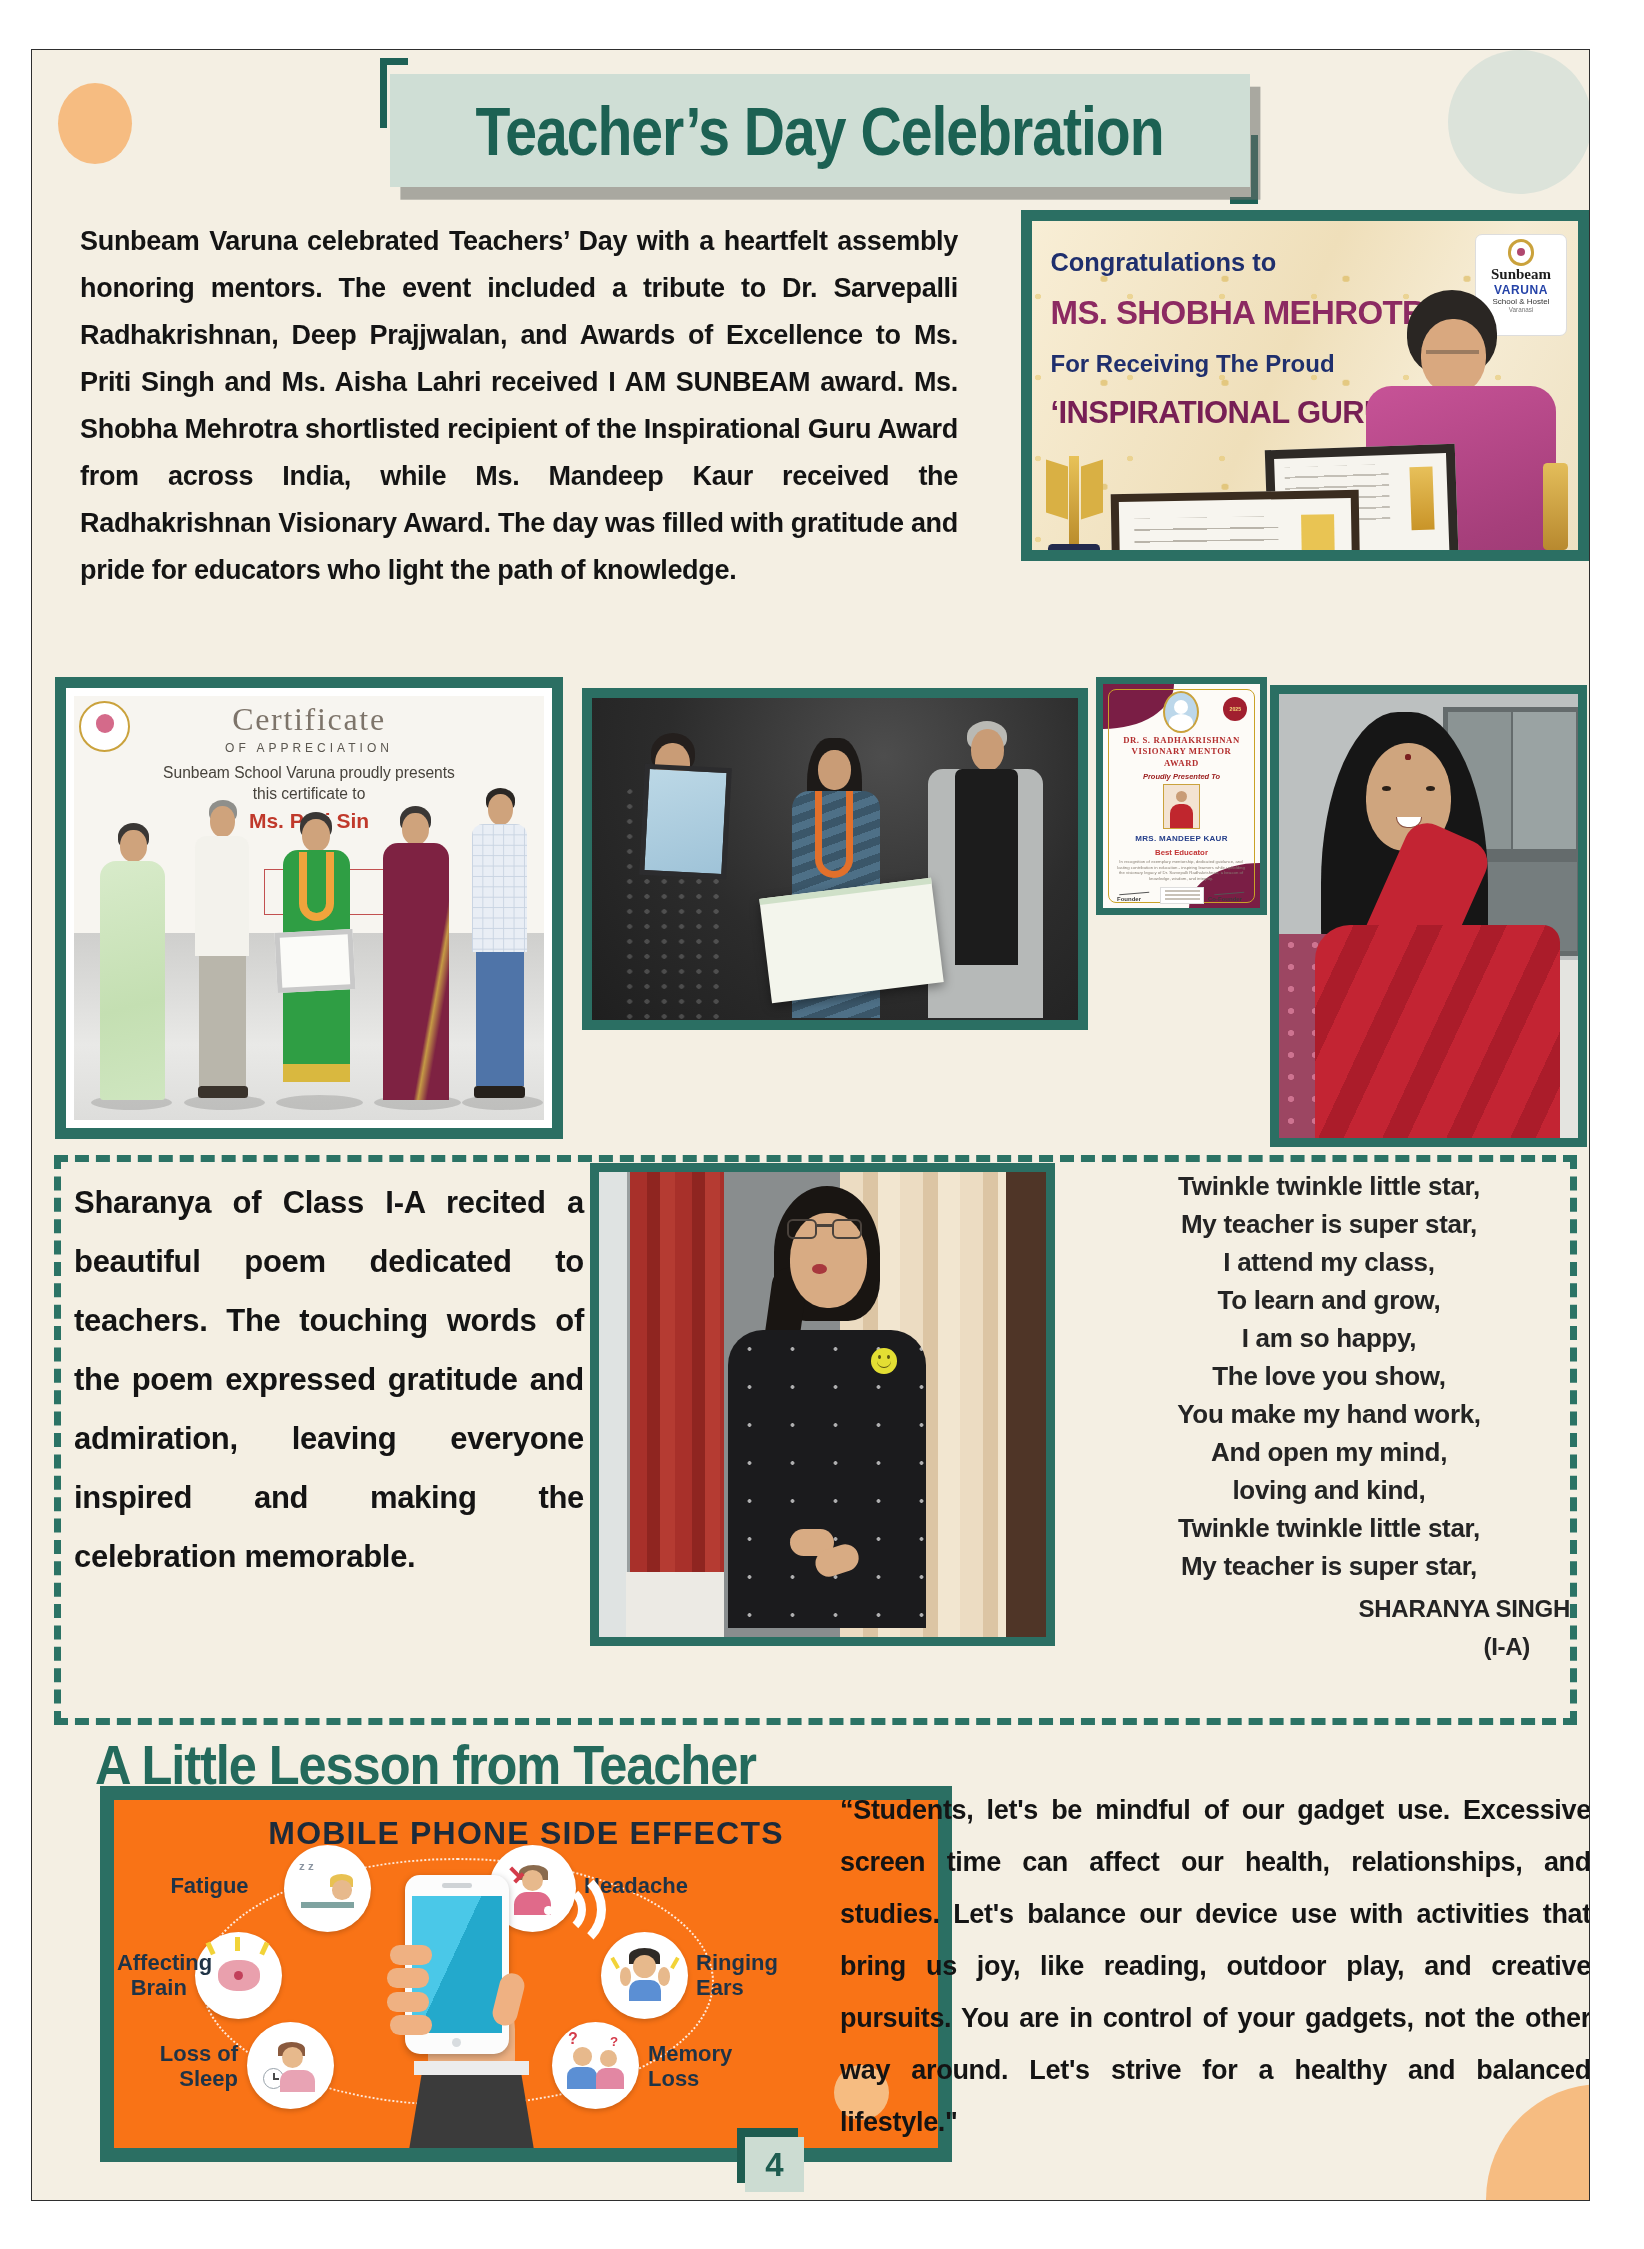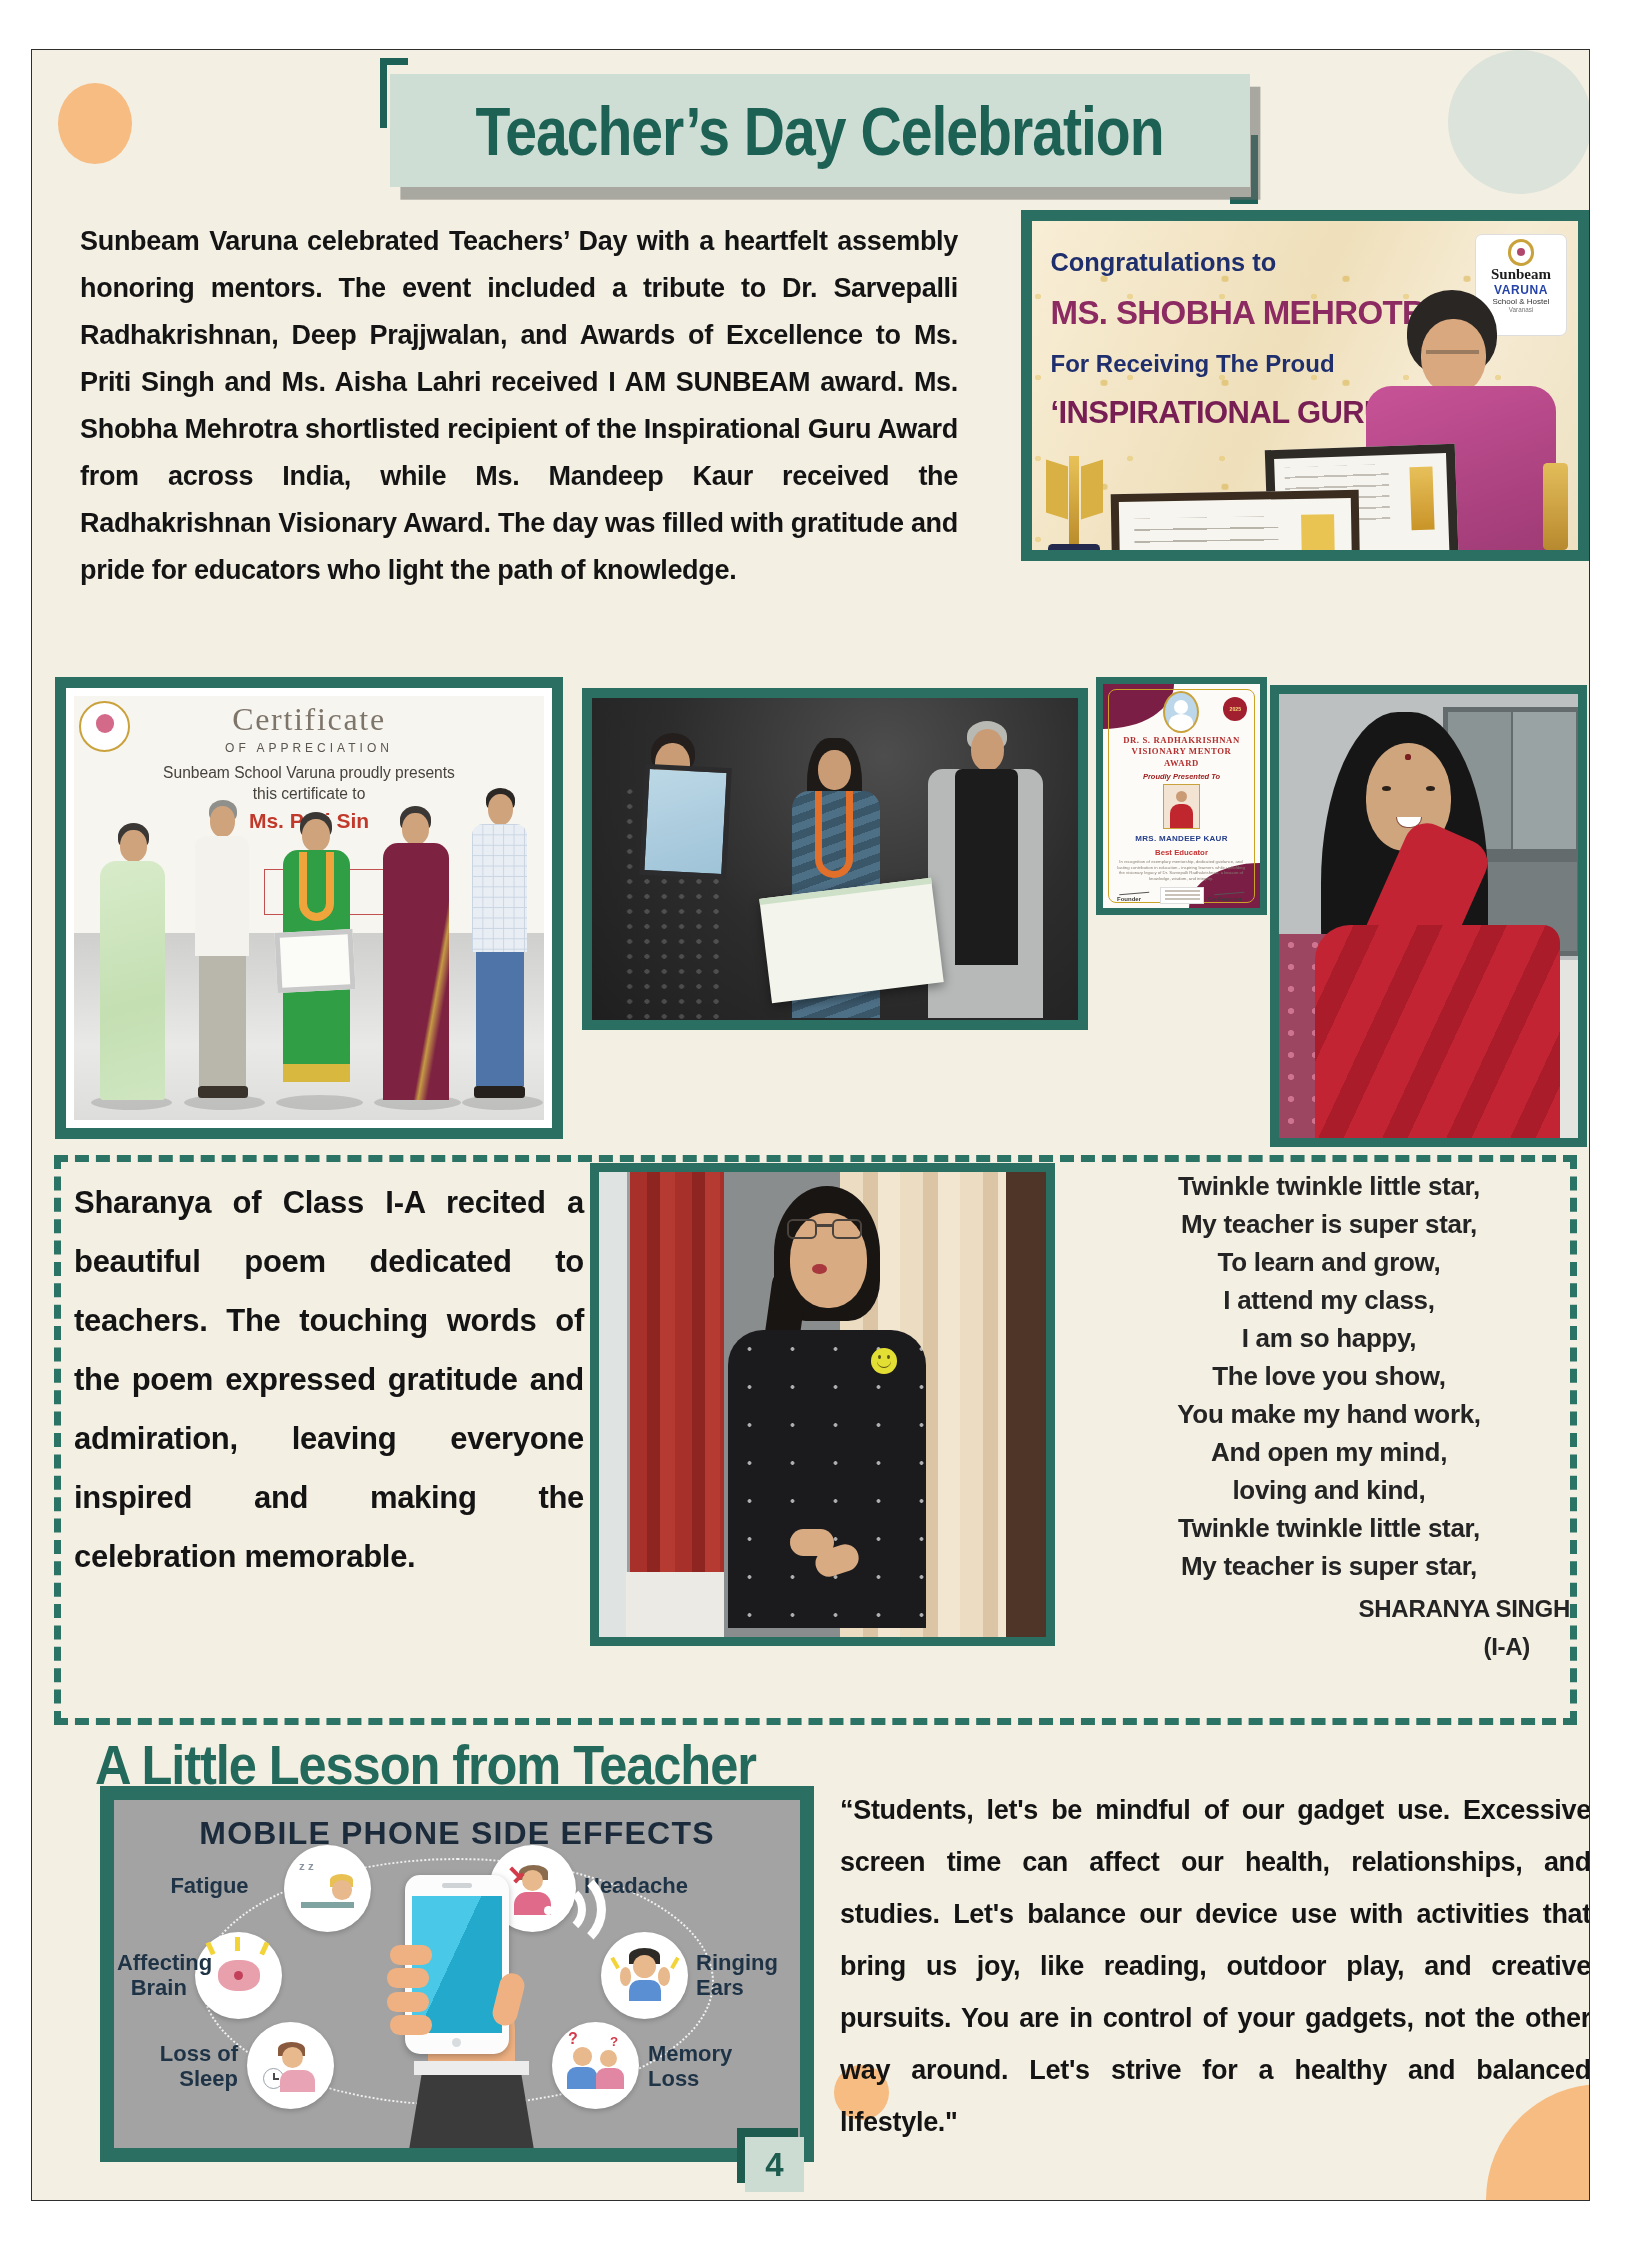--- a/index.html
+++ b/index.html
@@ -198,22 +198,22 @@
   .poem { position:absolute; left:1056px; top:1117px; width:482px; text-align:center;
           font-size:26px; line-height:38px; font-weight:bold; color:#242424; letter-spacing:-0.3px; }
   .poet { margin-top:4.6px; text-align:right; font-size:24px; font-weight:bold; color:#242424; }
   .poet-class { text-align:right; padding-right:40px; font-size:24px; font-weight:bold; color:#242424; }
 
   
   .lesson-h { position:absolute; left:63px; top:1683px; font-size:55px; font-weight:bold; color:#246a5c;
               letter-spacing:-1.2px; transform:scaleX(.92); transform-origin:left; white-space:nowrap; }
 
   
-  .info { position:absolute; left:68px; top:1736px; width:714px; height:376px;
-          border:14px solid #2b6f63; background:#a3a3a3; overflow:hidden; }
+  .info { position:absolute; left:68px; top:1736px; width:852px; height:376px;
+          border:14px solid #2b6f63; background:#f97316; overflow:hidden; }
   .ig-title { position:absolute; left:0; top:15px; width:100%; text-align:center; font-size:32px; font-weight:bold;
               color:#1c2b3b; letter-spacing:1.2px; }
   .ig-ring { position:absolute; left:87px; top:58px; width:513px; height:248px; border:2.3px dotted rgba(255,255,255,.85);
              border-radius:50%; }
   .ig-c { position:absolute; width:87px; height:87px; border-radius:50%; background:#fff;
           box-shadow:0 2.3px 5.8px rgba(0,0,0,.18); z-index:1; }
   .ig-l { position:absolute; font-size:22px; font-weight:bold; color:#1f3346; line-height:1.12; z-index:1; }
   .ic { position:absolute; }
   .ig-phone { position:absolute; left:291px; top:75px; width:104px; height:179px; background:#fcfcfc;
               border-radius:15px; z-index:3; box-shadow:0 2.3px 7px rgba(0,0,0,.25); }
@@ -456,22 +456,22 @@
         <b></b>
       </div>
       <div class="gg-hand" style="left:32%; bottom:18%;"></div>
       <div class="gg-hand" style="left:44%; bottom:14%; transform:rotate(-18deg);"></div>
     </div>
   </figure>
 
   <div class="poem">
     <div>Twinkle twinkle little star,</div>
     <div>My teacher is super star,</div>
+    <div>I attend my class,</div>
     <div>To learn and grow,</div>
-    <div>I attend my class,</div>
     <div>I am so happy,</div>
     <div>The love you show,</div>
     <div>You make my hand work,</div>
     <div>And open my mind,</div>
     <div>loving and kind,</div>
     <div>Twinkle twinkle little star,</div>
     <div>My teacher is super star,</div>
     <div class="poet">SHARANYA SINGH</div>
     <div class="poet-class">(I-A)</div>
   </div>

